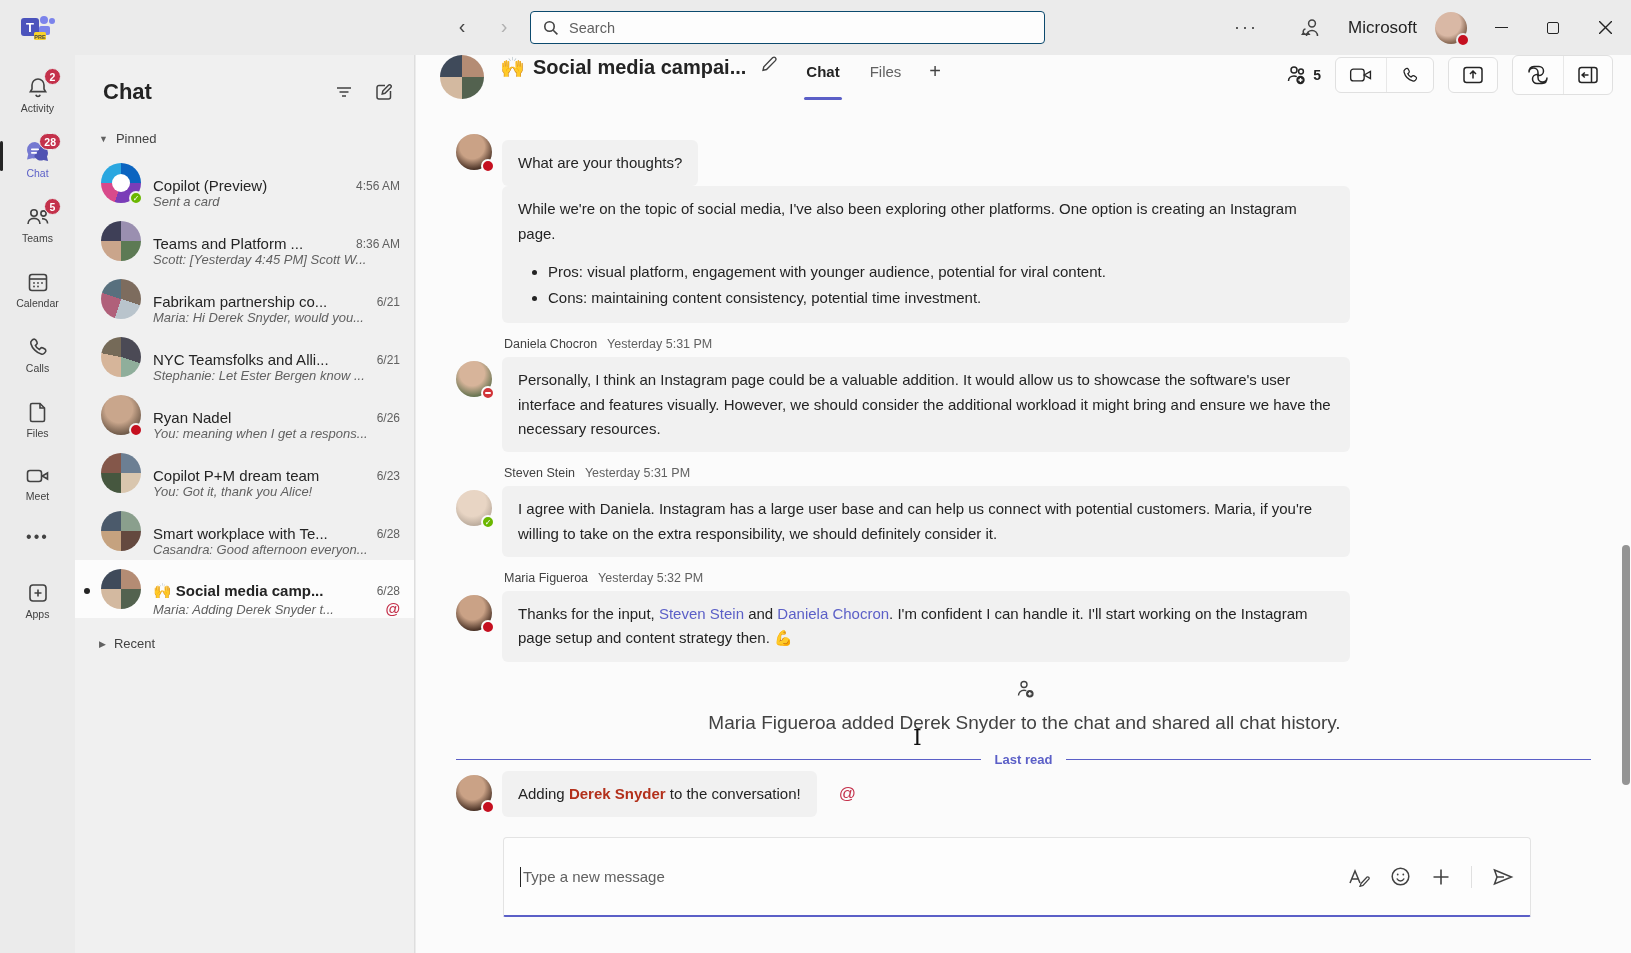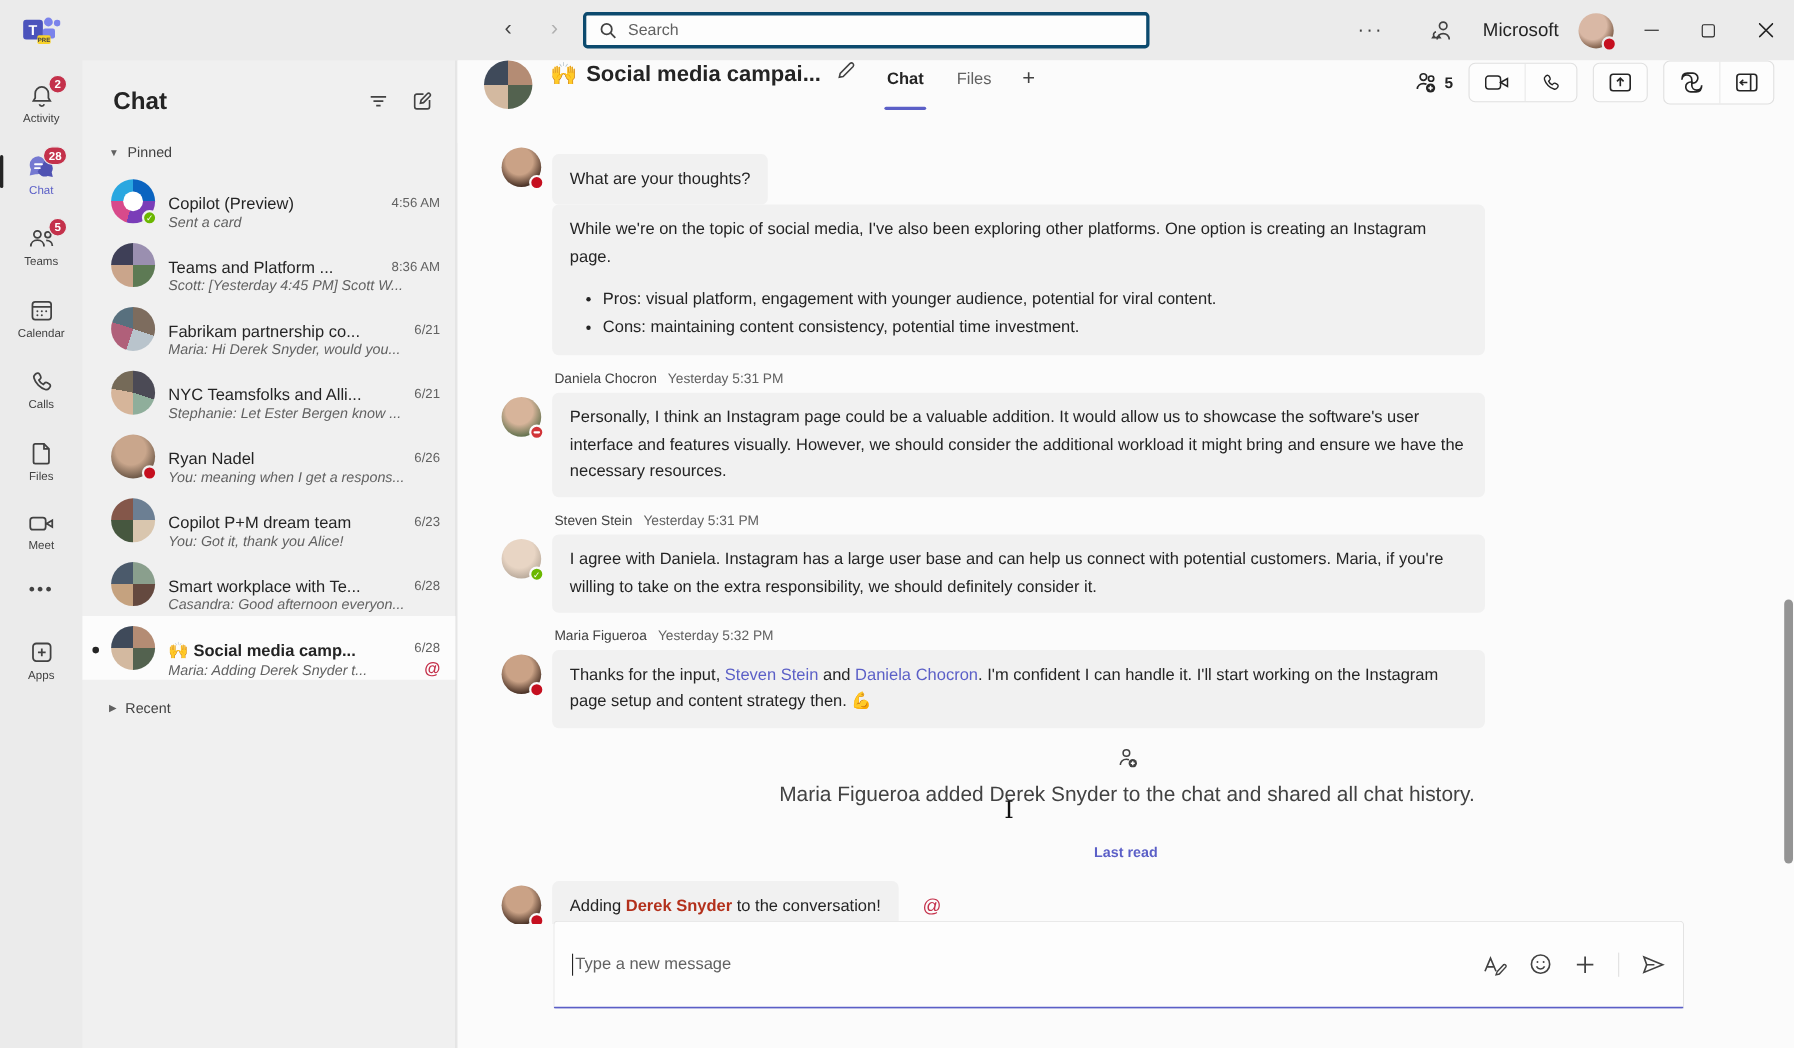--- a/index.html
+++ b/index.html
@@ -4,21 +4,21 @@
 <style>
   * { margin:0; padding:0; box-sizing:border-box; }
   html,body { width:1631px; height:953px; overflow:hidden; background:#ececec;
     font-family:"Liberation Sans","DejaVu Sans",sans-serif; color:#242424; }
 
   
   .topbar { position:absolute; left:0; top:0; width:1631px; height:55px; background:#ebebeb; display:flex; align-items:center; }
   .nav-arrows { position:absolute; left:450px; top:12px; display:flex; gap:18px; color:#424242; }
   .nav-arrow { font-size:20px; width:24px; height:28px; display:flex; align-items:center; justify-content:center; }
   .nav-arrow.fwd { color:#b0b0b0; }
-  .searchbox { position:absolute; left:530px; top:11px; width:515px; height:33px; background:#fdfdfd; border:3px solid #0c4a6e; border-radius:4px; display:flex; align-items:center; padding:0 12px; gap:10px; }
+  .searchbox { position:absolute; left:530px; top:11px; width:515px; height:33px; background:#fdfdfd; border:1px solid #0c4a6e; border-radius:4px; display:flex; align-items:center; padding:0 12px; gap:10px; }
   .searchbox .ph { color:#616161; font-size:14.5px; }
   .tb-right { position:absolute; right:0; top:0; height:55px; display:flex; align-items:center; gap:0; }
   .tb-ellipsis { color:#424242; font-size:18px; letter-spacing:2px; padding:0 22px; }
   .tb-icon { padding:0 20px; display:flex; align-items:center; }
   .brand { font-size:17px; color:#242424; padding:0 18px 0 6px; }
   .tb-avatar { position:relative; width:32px; height:32px; border-radius:50%;
     background:radial-gradient(circle at 40% 35%, #d9b8a5 0 45%, #8a6a55 70%, #5c4433 100%); margin-right:8px; }
   .tb-avatar .dot { position:absolute; right:-3px; bottom:-3px; width:14px; height:14px; border-radius:50%; background:#c50f1f; border:2px solid #ebebeb; }
   .winbtn { width:52px; height:55px; display:flex; align-items:center; justify-content:center; color:#242424; }
   .min-glyph { width:13px; height:0; border-top:1.6px solid #242424; }
@@ -42,21 +42,21 @@
   .sec-head { display:flex; align-items:center; gap:8px; padding:18px 0 8px 24px; font-size:13px; color:#424242; }
   .tri { font-size:9px; color:#616161; }
   .citem { position:relative; display:flex; align-items:center; height:58px; padding:0 14px 0 26px; gap:12px; }
   .citem.sel { background:#fcfcfc; }
   .citem .unread-dot { position:absolute; left:9px; top:28px; width:6px; height:6px; border-radius:50%; background:#242424; }
   .cav { position:relative; width:40px; height:40px; border-radius:50%; flex:none; }
   .cav .st { position:absolute; right:-2px; bottom:-2px; width:14px; height:14px; border-radius:50%; border:2px solid #f0f0f0; font-size:8px; color:#fff; display:flex; align-items:center; justify-content:center; }
   .st.green { background:#6bb700; }
   .st.red { background:#c50f1f; }
   .cmain { flex:1; min-width:0; }
-  .crow1 { display:flex; align-items:flex-start;margin-top:20px; }
+  .crow1 { display:flex; align-items:center;margin-top:20px; }
   .ctitle { font-size:15px; color:#242424; white-space:nowrap; overflow:hidden; flex:1; }
   .citem.sel .ctitle { font-weight:bold; }
   .ctime { font-size:12px; color:#616161; margin-left:8px; flex:none; }
   .crow2 { display:flex; align-items:flex-end;font-style:italic; }
   .cprev { font-size:13px; color:#616161; white-space:nowrap; overflow:hidden; flex:1; }
   .cat { color:#c4314b; font-size:15px; font-weight:bold; margin-left:6px; }
   .emoji-y { color:#e8a33d; }
 
   
   .av-copilot { background:conic-gradient(#0b64c0 0 25%, #7a3db8 25% 55%, #d84a8b 55% 75%, #2aa7e0 75% 100%); }
@@ -106,21 +106,21 @@
   .mmeta { font-size:12.5px; color:#616161; margin:14px 0 6px 2px; }
   .mmeta b { color:#424242; font-weight:normal; margin-right:10px; }
   .bubble { background:#f1f1f1; border-radius:6px; padding:11px 16px; font-size:15px; line-height:1.62; color:#242424; max-width:848px; width:fit-content; }
   .bubble ul { margin:14px 0 2px 30px; }
   .bubble li { margin-bottom:2px; }
   .bubble.small { margin-top:10px; }
   .mlink { color:#5b5fc7; }
   .mention { color:#b3301b; font-weight:bold; }
   .at-badge { color:#c4314b; font-size:17px; margin-left:22px; align-self:center; }
   .sysrow { display:flex; align-items:center; gap:12px; margin:16px 0 4px 2px; color:#424242; font-size:19px;flex-direction:column; }
-  .lastread { display:flex; align-items:center; gap:14px; margin:18px 0 4px;flex-direction:column; }
+  .lastread { display:flex; align-items:center; gap:14px; margin:18px 0 4px; }
   .lastread .line { flex:1; border-top:1px solid #5b5fc7; }
   .lastread .lbl { color:#5b5fc7; font-size:13px; font-weight:bold; }
   .msg5wrap { display:flex; }
   .ibeam { position:absolute; left:497px; top:595px; font-size:22px; color:#111; font-family:"DejaVu Serif",serif; }
 
   
   .compose { position:absolute; left:87px; right:100px; bottom:36px; height:80px; background:#fdfdfd; border:1px solid #e3e3e3; border-bottom:2px solid #5b5fc7; border-radius:4px 4px 2px 2px; display:flex; align-items:center; padding:0 16px; }
   .caret { width:1px; height:20px; background:#242424; margin-right:2px; }
   .compose .ph { color:#616161; font-size:15px; flex:1; }
   .cicons { display:flex; align-items:center; gap:20px; color:#424242; }

